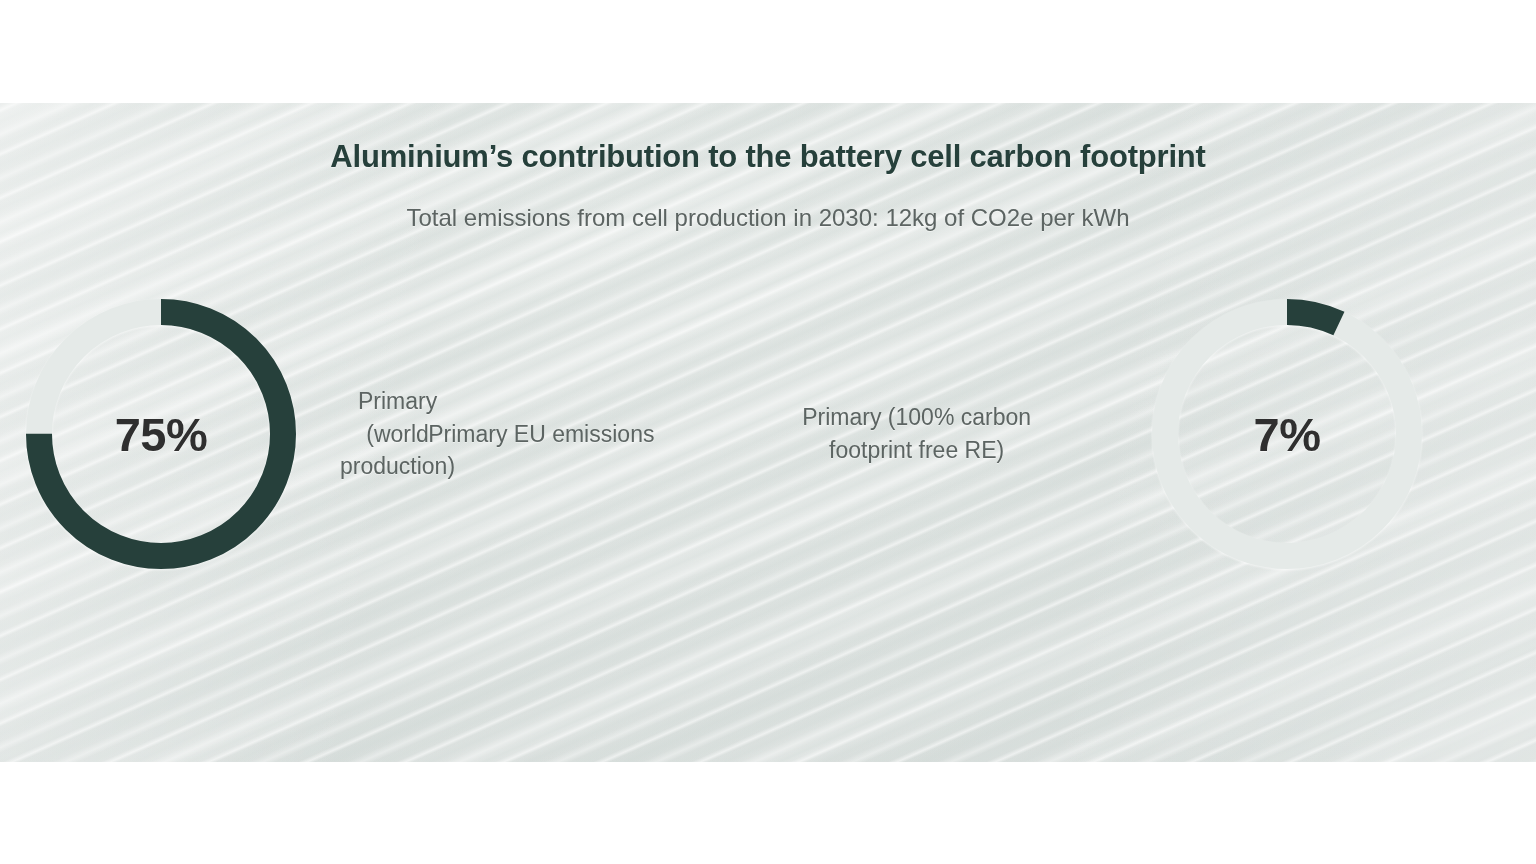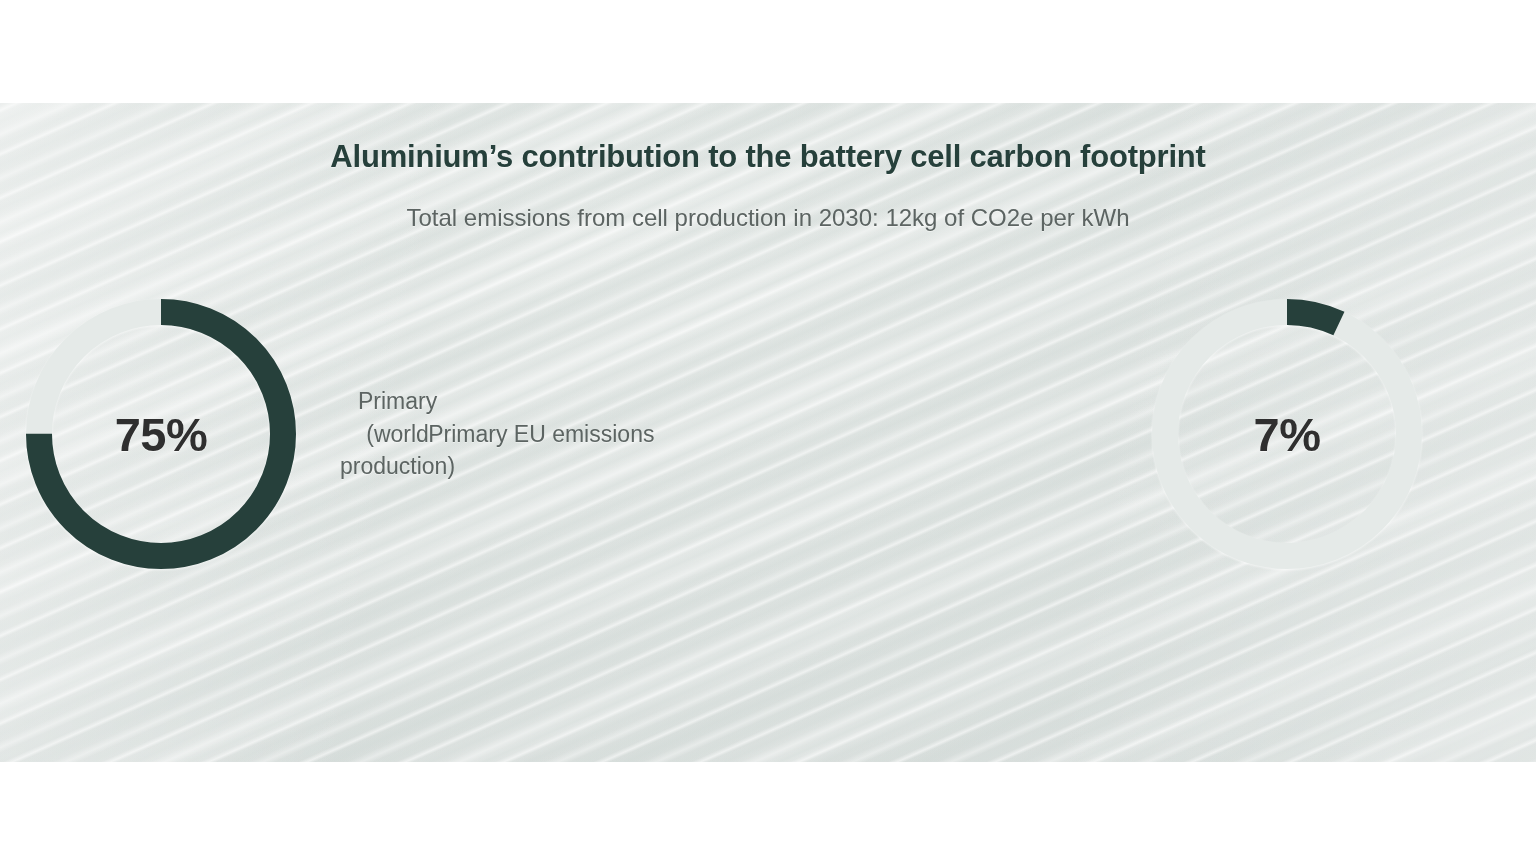--- a/index.html
+++ b/index.html
@@ -182,20 +182,21 @@
           <div class="donut-value">75%</div>
         </div>
         <div class="donut-label">Primary (world production)</div>
       </div>
 
       <div class="donut-card">
         <div class="donut-label">Primary EU emissions</div>
       </div>
 
       <div class="donut-card">
+        <div class="donut-label">Primary (100% carbon footprint free RE)</div>
       </div>
 
       <div class="donut-card">
         <div class="donut-wrap">
           <svg class="donut-svg" viewBox="0 0 270 270">
             <g transform="rotate(-90 135 135)">
               <circle cx="135" cy="135" r="122" fill="none" stroke="#e5eae8" stroke-width="26"></circle>
               <circle class="donut-arc" cx="135" cy="135" r="122" fill="none" stroke="#26403b" stroke-width="26" stroke-dasharray="53.658 712.890" stroke-dashoffset="0"></circle>
             </g>
           </svg>

